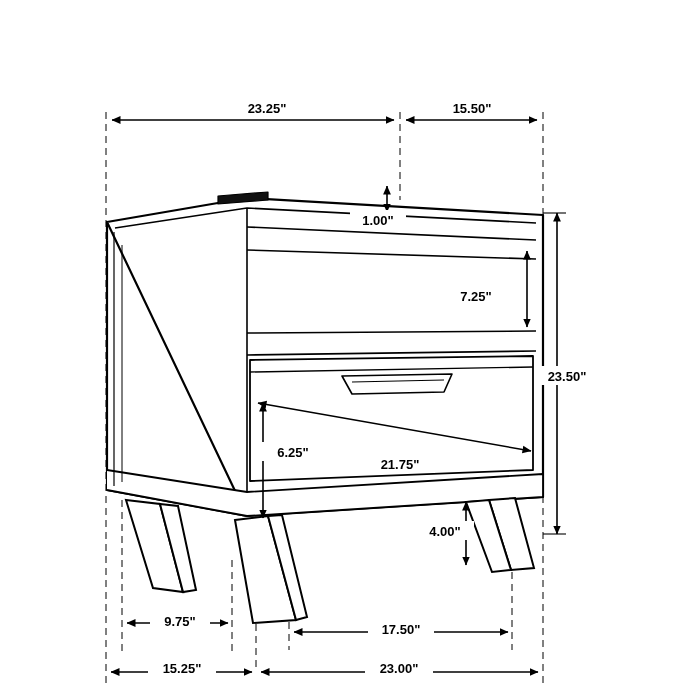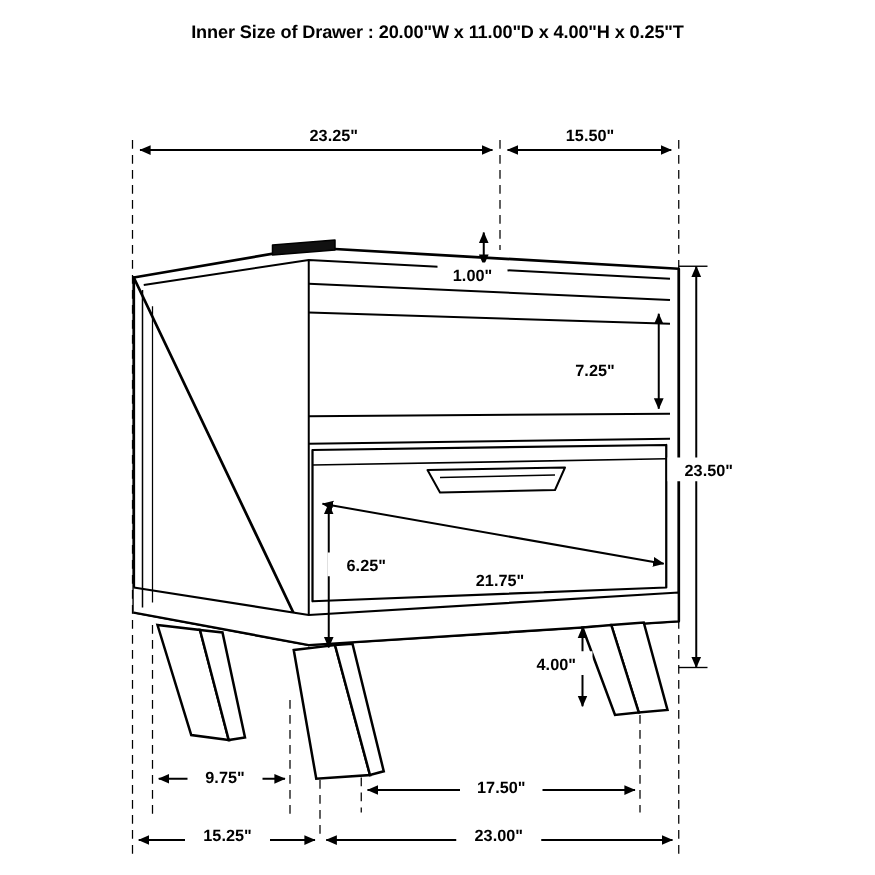--- a/index.html
+++ b/index.html
@@ -42,21 +42,20 @@
     font-size: 13px;
     font-weight: bold;
     fill: #000000;
   }
 </style>
 </head>
 <body>
 
 <div id="stage">
 
-  <div id="title">Inner Size of Drawer : 20.00"W x 11.00"D x 4.00"H x 0.25"T</div>
 
   <svg id="drawing" viewBox="0 0 700 700">
     <defs>
       <marker id="arrowL" markerWidth="9" markerHeight="9" refX="8.5" refY="4.5" orient="auto" markerUnits="userSpaceOnUse">
         <path d="M9,4.5 L0,0.6 L0,8.4 Z" fill="#000"></path>
       </marker>
       <marker id="arrowR" markerWidth="9" markerHeight="9" refX="0.5" refY="4.5" orient="auto" markerUnits="userSpaceOnUse">
         <path d="M0,4.5 L9,0.6 L9,8.4 Z" fill="#000"></path>
       </marker>
     </defs>

